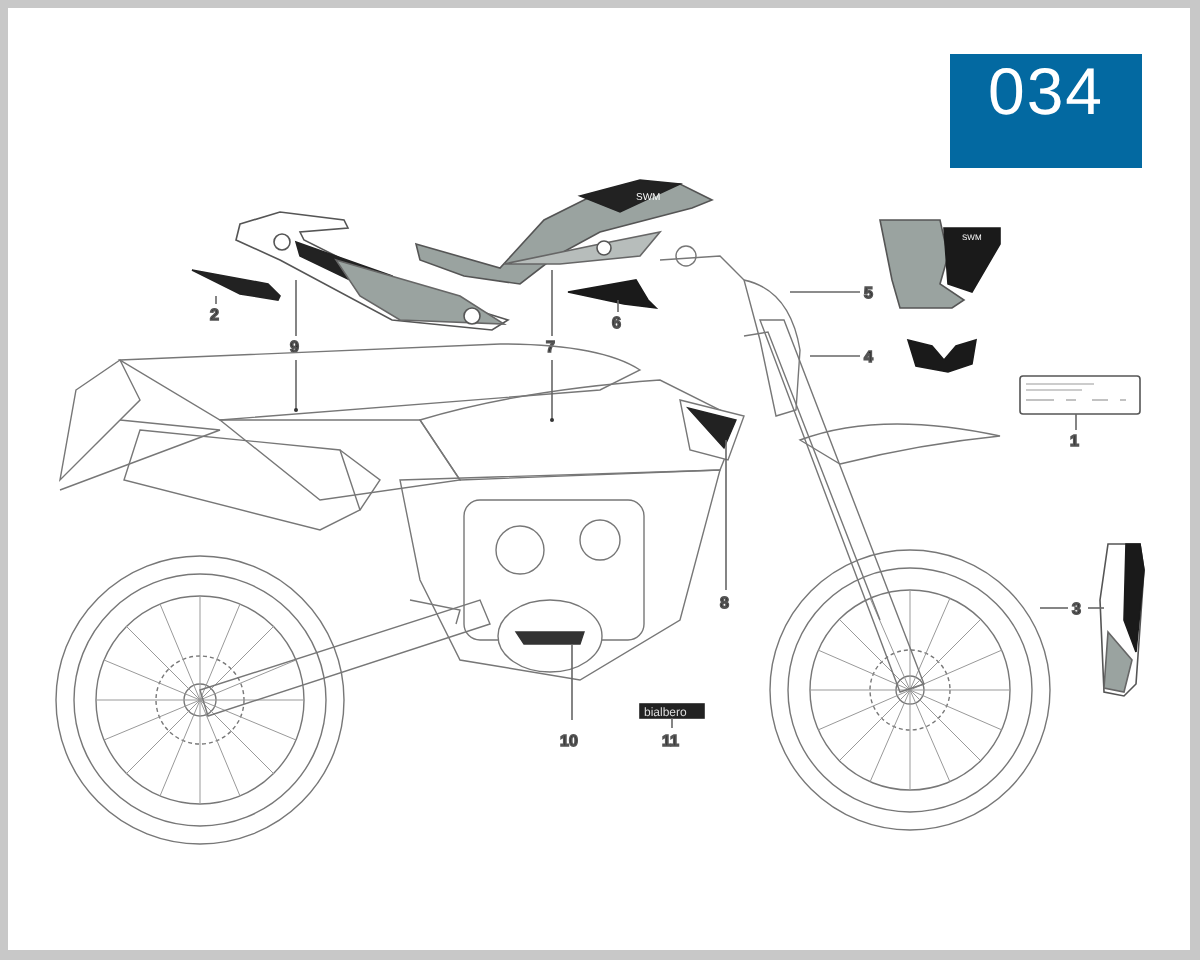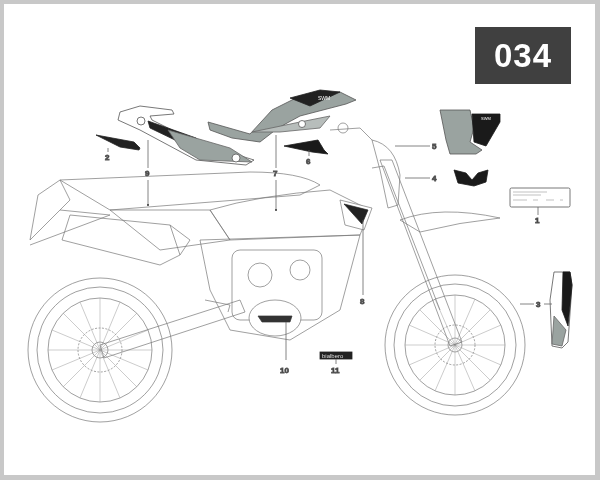--- a/index.html
+++ b/index.html
@@ -4,22 +4,22 @@
 <style>
   html, body { margin:0; padding:0; background:#ffffff; }
   body { width:600px; height:480px; overflow:hidden; font-family:"Liberation Sans", sans-serif; }
   .frame {
     position:absolute; left:0; top:0; width:600px; height:480px; box-sizing:border-box;
     border-left:4px solid #c8c8c8; border-top:4px solid #c8c8c8;
     border-right:5px solid #c8c8c8; border-bottom:5px solid #c8c8c8;
     background:#ffffff;
   }
   .badge {
-    position:absolute; left:475px; top:27px; width:96px; height:57px; background:#404040;
-    color:#ffffff; font-weight:bold; font-size:33px; display:flex; align-items:center; justify-content:center;
+    position:absolute; left:475px; top:27px; width:96px; height:57px; background:#0369a1;
+    color:#ffffff; font-weight:normal; font-size:33px; display:flex; align-items:flex-start; justify-content:center;
     font-family:"Liberation Sans", sans-serif; letter-spacing:1px;
   }
   svg.diagram { position:absolute; left:0; top:0; }
   .callout { font-family:"Liberation Sans", sans-serif; font-size:8px; font-weight:bold; fill:#222; }
 </style>
 </head>
 <body>
 
 <div class="frame"></div>
 

